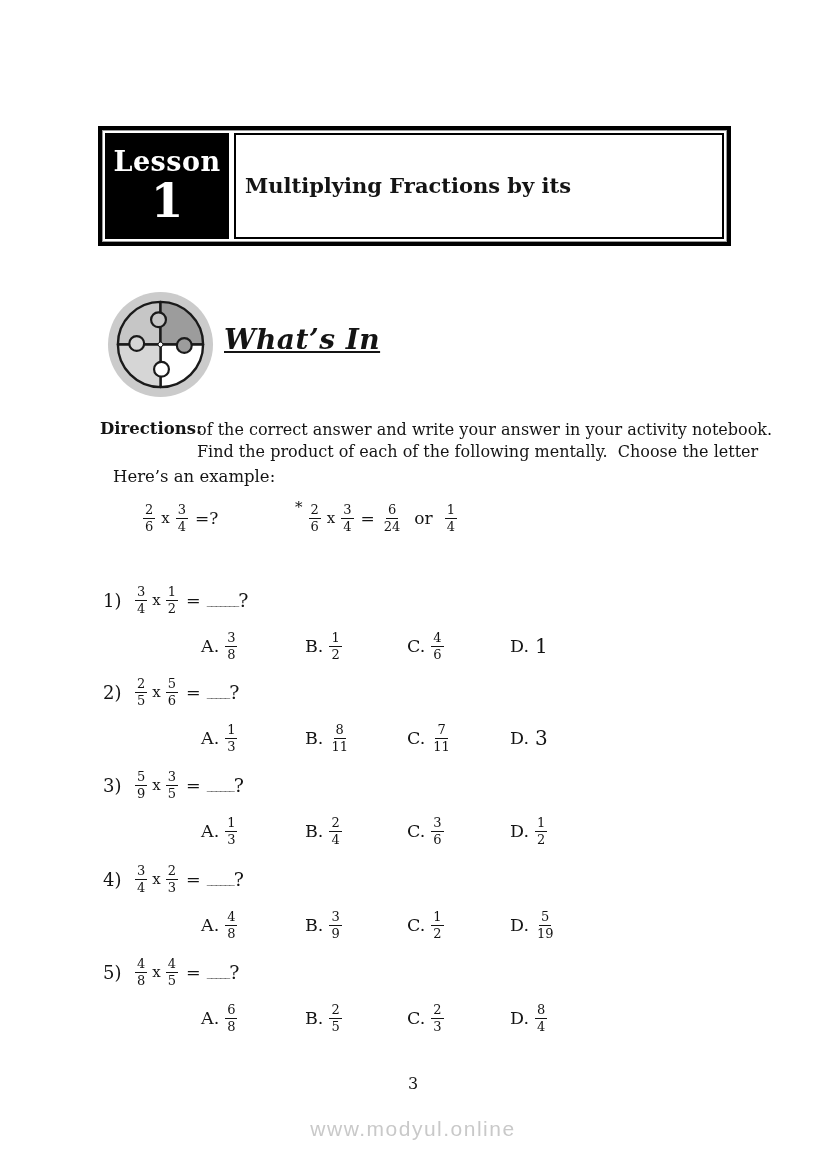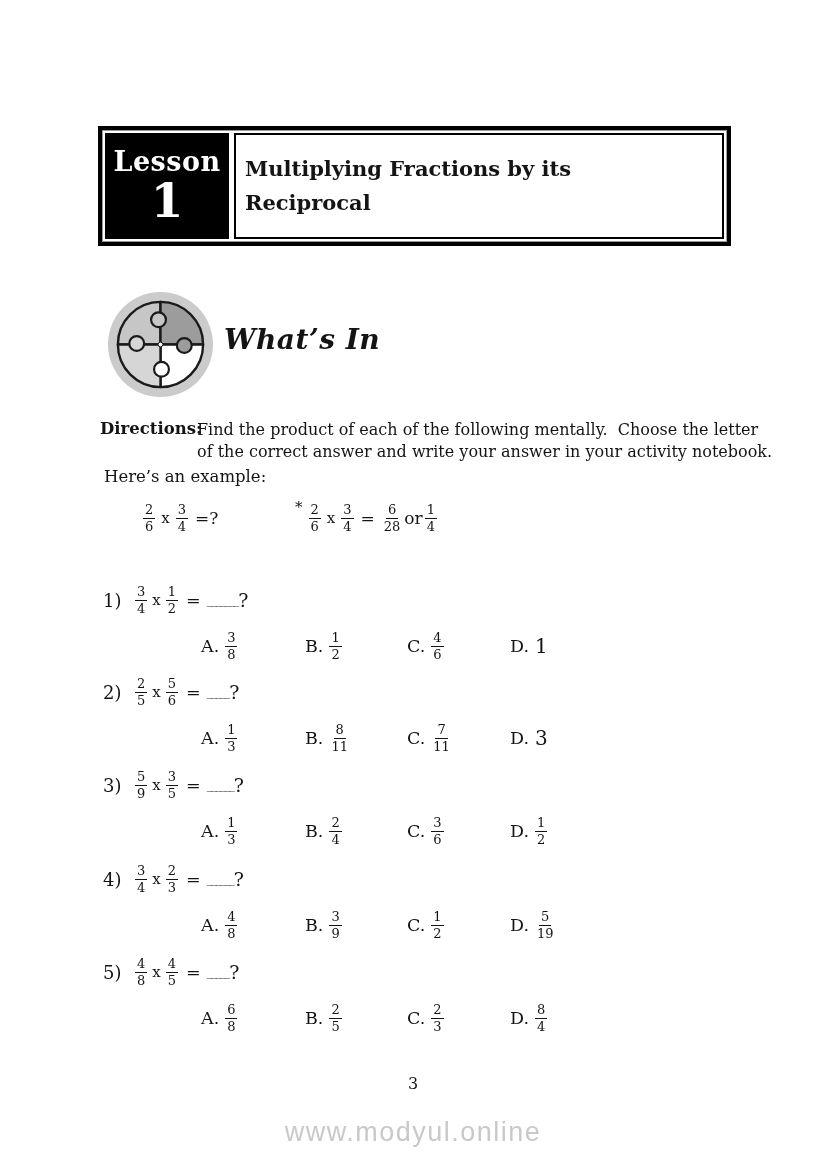--- a/index.html
+++ b/index.html
@@ -24,102 +24,101 @@
   .title-box {
     flex:1; border:2px solid #000; padding-left:9px;
     display:flex; flex-direction:column; justify-content:center;
   }
   .title-line { font-size:21px; font-weight:bold; line-height:1.6; }
 
   
   .puzzle-icon { position:absolute; left:106px; top:290px; width:109px; height:109px; }
   .section-title {
     position:absolute; left:224px; top:323px;
-    font-size:28px; font-weight:bold; font-style:italic; letter-spacing:0.5px;
+    font-size:28px; font-weight:bold; font-style:italic; letter-spacing:0.5px;text-decoration:underline;
   }
 
   
   .directions { position:absolute; left:100px; top:419px; display:flex; font-size:16px; }
   .dir-label { font-weight:bold; width:97px; flex-shrink:0; font-size:16.5px; }
   .dir-line { line-height:1.4; white-space:pre; }
-  .example-intro { position:absolute; left:104px; top:467px; font-size:16.5px; }
+  .example-intro { position:absolute; left:113px; top:467px; font-size:16.5px; }
 
   
   .frac { display:inline-flex; flex-direction:column; align-items:center; font-size:13px; line-height:1.2; }
   .frac .num { border-bottom:1.4px solid #141414; padding:0 2px; }
   .frac .den { padding:0 2px; }
 
   
   .example-row { position:absolute; left:0; top:496px; width:100%; height:44px; }
   .ex-part { position:absolute; top:0; height:44px; display:flex; align-items:center; font-size:17px; }
   .ex-lhs { left:143px; }
   .ex-rhs { left:295px; }
   .ex-part .op { margin:0 6px; font-size:15px; }
   .ex-part .eq { margin:0 7px; }
   .ex-lhs .eq { margin-right:0; }
   .ex-part .star { align-self:flex-start; margin:2px 6px 0 0; font-size:15px; }
-  .ex-part .or-word { margin:0 2px; }
+  .ex-part .or-word { margin:0 12px; }
 
   
   .question { position:absolute; left:103px; width:625px; }
   .q1 { top:578px; } .q2 { top:670px; } .q3 { top:763px; } .q4 { top:857px; } .q5 { top:950px; }
   .q-line { display:flex; align-items:center; height:44px; font-size:17.5px; }
   .q-num { width:32px; font-size:18px; }
   .q-line .op { margin:0 5px; font-size:15px; }
   .q-line .eq { margin:0 6px 0 8px; }
   .blank { letter-spacing:-1px; font-size:11px; }
   .qmark { font-size:19px; }
   .options { position:relative; height:44px; margin-top:2px; }
   .option { position:absolute; top:0; height:44px; display:flex; align-items:center; gap:6px; }
   .opt-a { left:98px; } .opt-b { left:202px; } .opt-c { left:304px; } .opt-d { left:407px; }
   .opt-label { font-size:17.5px; }
   .whole { font-size:20px; }
 
   
   .page-number { position:absolute; left:0; top:1074px; width:100%; text-align:center; font-size:16px; }
   .watermark {
     position:absolute; left:0; top:1117px; width:100%; text-align:center;
-    font-family:"Liberation Sans", sans-serif; font-size:27px; color:#c9c9c9; letter-spacing:1.5px;
+    font-family:"Liberation Sans", sans-serif; font-size:21px; color:#c9c9c9; letter-spacing:1.5px;
   }
 </style>
 </head>
 <body>
 
 <div class="page">
 
   <div class="lesson-header">
     <div class="lesson-box">
       <div class="lesson-label">Lesson</div>
       <div class="lesson-number">1</div>
     </div>
     <div class="title-box">
       <div class="title-line">Multiplying Fractions by its</div>
-      <div class="title-line">Reciprocal</div>
     </div>
   </div>
 
   <svg class="puzzle-icon" viewBox="0 0 110 110" xmlns="http://www.w3.org/2000/svg">
     <circle cx="55" cy="55" r="53" fill="#cbcbcb"></circle>
     <path d="M55,55 L12,55 A43,43 0 0 1 55,12 Z" fill="#c6c6c6" stroke="#1a1a1a" stroke-width="2.4" stroke-linejoin="round"></path>
     <path d="M55,55 L55,12 A43,43 0 0 1 98,55 Z" fill="#9c9c9c" stroke="#1a1a1a" stroke-width="2.4" stroke-linejoin="round"></path>
     <path d="M55,55 L98,55 A43,43 0 0 1 55,98 Z" fill="#ffffff" stroke="#1a1a1a" stroke-width="2.4" stroke-linejoin="round"></path>
     <path d="M55,55 L55,98 A43,43 0 0 1 12,55 Z" fill="#d6d6d6" stroke="#1a1a1a" stroke-width="2.4" stroke-linejoin="round"></path>
     <circle cx="53" cy="30" r="7.5" fill="#c6c6c6" stroke="#1a1a1a" stroke-width="2.2"></circle>
     <circle cx="79" cy="56" r="7.5" fill="#9c9c9c" stroke="#1a1a1a" stroke-width="2.2"></circle>
     <circle cx="56" cy="80" r="7.5" fill="#ffffff" stroke="#1a1a1a" stroke-width="2.2"></circle>
     <circle cx="31" cy="54" r="7.5" fill="#d6d6d6" stroke="#1a1a1a" stroke-width="2.2"></circle>
     <circle cx="55" cy="55" r="2.4" fill="#ffffff" stroke="#1a1a1a" stroke-width="1"></circle>
   </svg>
   <div class="section-title">What’s In</div>
 
   <div class="directions">
     <span class="dir-label">Directions:</span>
     <span>
+      <div class="dir-line">of the correct answer and write your answer in your activity notebook.</div>
       <div class="dir-line">Find the product of each of the following mentally.  Choose the letter</div>
-      <div class="dir-line">of the correct answer and write your answer in your activity notebook.</div>
     </span>
   </div>
 
   <div class="example-intro">Here’s an example:</div>
 
   <div class="example-row">
     <span class="ex-part ex-lhs">
       <span class="frac">
           <span class="num">2</span>
           <span class="den">6</span>
@@ -138,21 +137,21 @@
           <span class="den">6</span>
         </span>
       <span class="op">x</span>
       <span class="frac">
           <span class="num">3</span>
           <span class="den">4</span>
         </span>
       <span class="eq">=</span>
       <span class="frac">
           <span class="num">6</span>
-          <span class="den">28</span>
+          <span class="den">24</span>
         </span>
       <span class="or-word">or</span>
       <span class="frac">
           <span class="num">1</span>
           <span class="den">4</span>
         </span>
     </span>
   </div>
 
   <div class="question q1">

